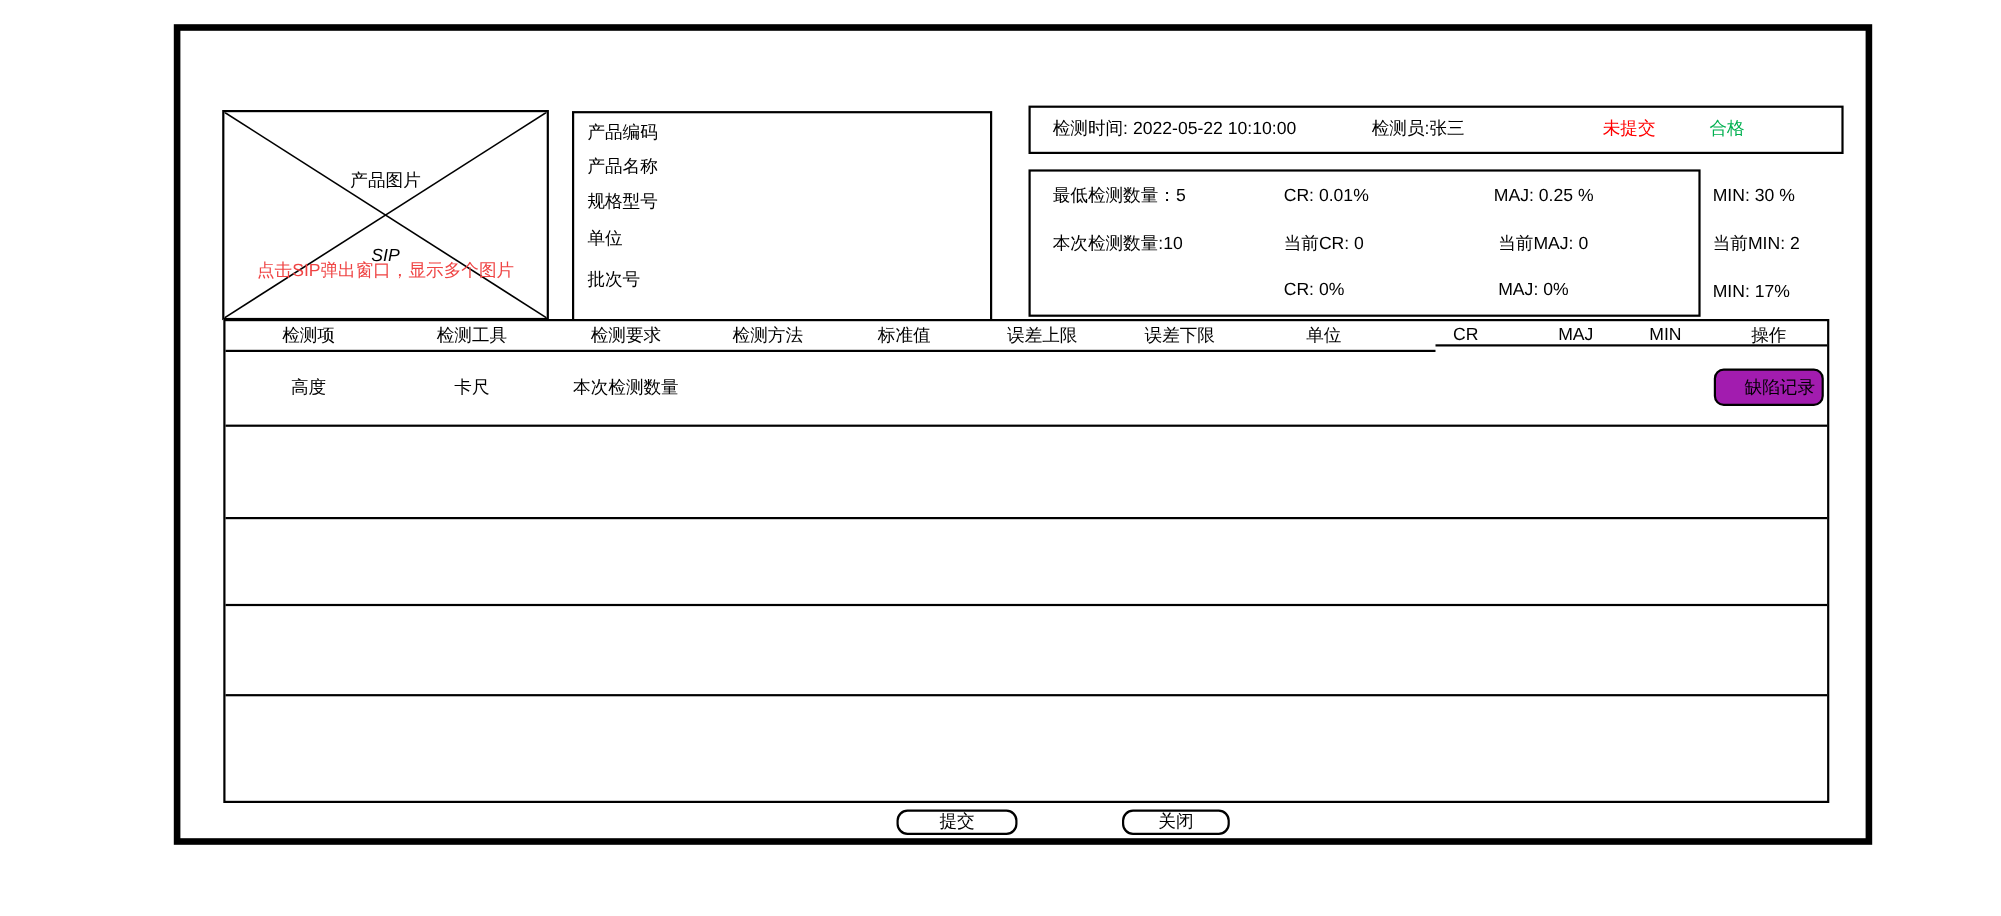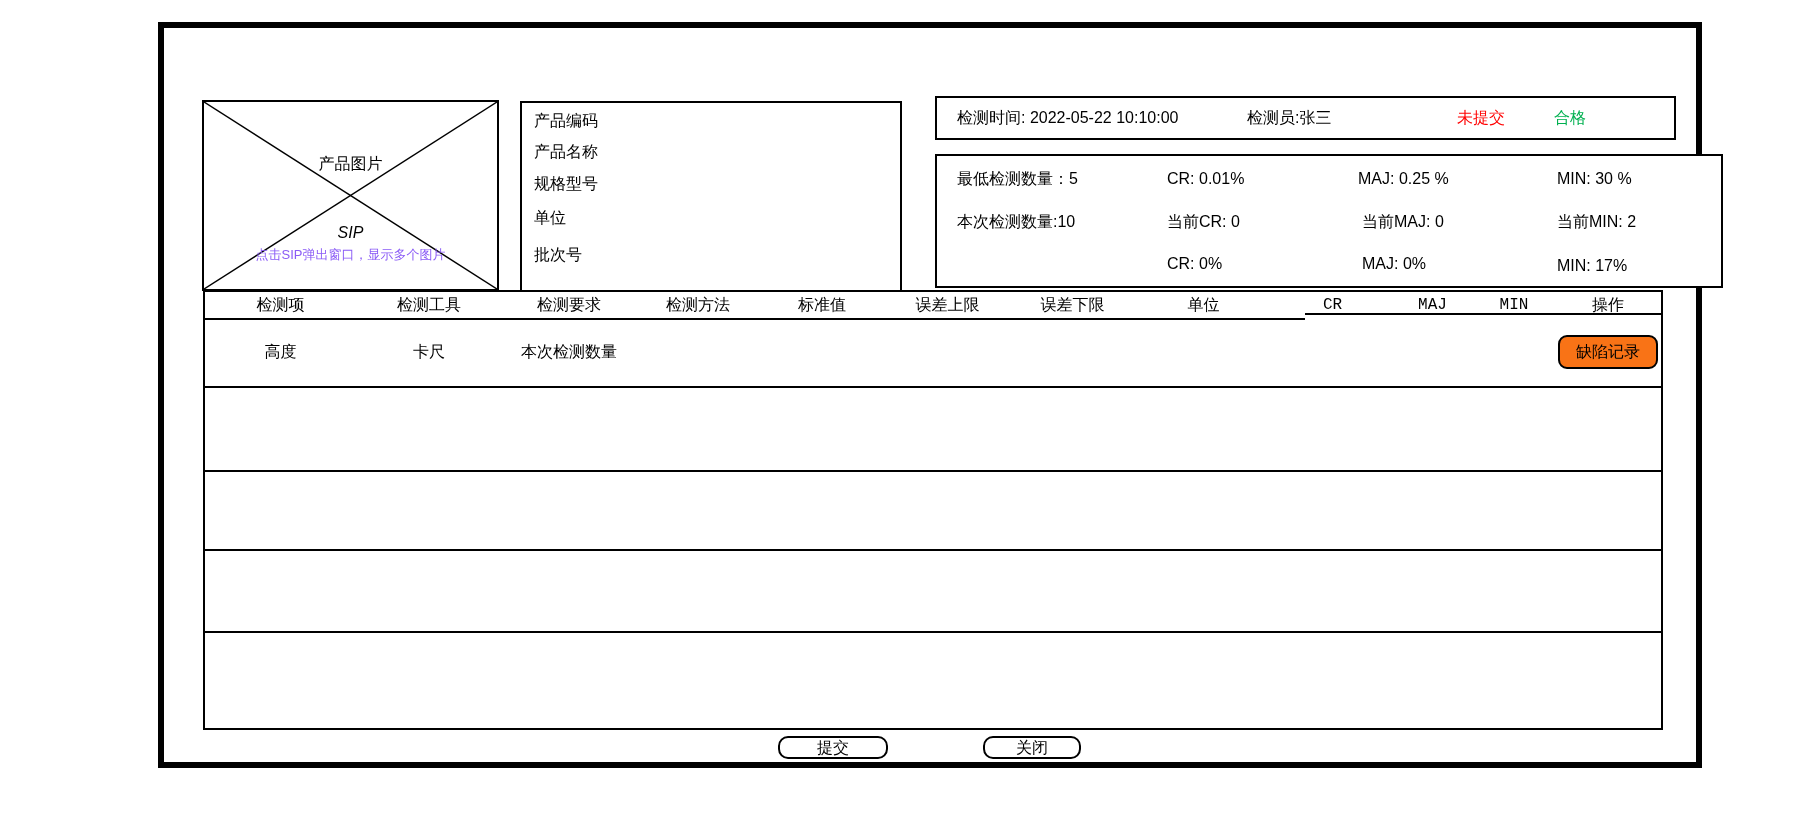--- a/index.html
+++ b/index.html
@@ -7,44 +7,44 @@
   .page{position:relative;width:1819px;height:833px;background:#fff;overflow:hidden;}
   .frame{position:absolute;left:158px;top:22px;width:1544px;height:746px;border:6px solid #000;box-sizing:border-box;background:#fff;}
   .abs{position:absolute;box-sizing:border-box;margin-top:43px;}
   .box{border:2px solid #000;background:#fff;}
   
   .img-box{left:202px;top:57px;width:297px;height:191px;}
   .img-box svg{position:absolute;left:0;top:0;width:100%;height:100%;}
   .img-label{position:absolute;left:0;width:100%;text-align:center;font-size:16px;}
   .img-title{top:52px;}
   .sip{top:122px;font-style:italic;}
-  .sip-hint{top:144px;color:#8b5cf6;font-size:13px;white-space:nowrap;}
+  .sip-hint{top:134px;color:#ef4444;font-size:16px;white-space:nowrap;}
   
   .form-box{left:520px;top:58px;width:382px;height:192px;}
   .form-label{position:absolute;left:12px;font-size:16px;line-height:20px;white-space:nowrap;}
   
   .info-box{left:935px;top:53px;width:741px;height:44px;}
   .info-item{position:absolute;top:0;height:40px;line-height:40px;font-size:16px;white-space:nowrap;}
   .red{color:#ff0000;}
   .green{color:#00b050;}
   
-  .stats-box{left:935px;top:111px;width:788px;height:134px;}
+  .stats-box{left:935px;top:111px;width:611px;height:134px;}
   .stat{position:absolute;font-size:16px;line-height:22px;white-space:nowrap;}
   
   .tbl{left:203px;top:290px;width:1460px;height:440px;border:2px solid #000;box-sizing:border-box;position:absolute;background:#fff;}
   .t-grid{display:grid;grid-template-columns:151px 146px 134px 124px 124px 127px 123px 139px 119px 81px 82px 1fr;width:100%;box-sizing:border-box;}
-  .t-head{height:26px;font-family:Liberation Mono, monospace;}
+  .t-head{height:26px;}
   .t-head .cell{font-size:16px;display:flex;align-items:center;justify-content:center;}
   .cell{display:flex;align-items:center;justify-content:center;font-size:16px;overflow:visible;white-space:nowrap;}
   .hline{position:absolute;height:2px;background:#000;}
   .t-row{border-top:2px solid #000;}
   .t-row.first{border-top:none;}
-  .defect-btn{border:2px solid #000;border-radius:9px;background:#f97316;font-size:16px;width:100px;height:34px;cursor:pointer;font-family:Liberation Mono, monospace;}
+  .defect-btn{border:2px solid #000;border-radius:9px;background:#a21caf;font-size:16px;width:100px;height:34px;cursor:pointer;font-family:Liberation Mono, monospace;text-align:right;}
   
-  .foot-btn{position:absolute;top:736px;height:23px;border:2px solid #000;border-radius:10px;background:#fff;font-size:16px;line-height:17px;cursor:pointer;font-family:inherit;box-sizing:border-box;}
+  .foot-btn{position:absolute;top:736px;height:23px;border:2px solid #000;border-radius:10px;background:#fff;font-size:16px;line-height:17px;cursor:pointer;font-family:inherit;box-sizing:border-box;margin-left:37px;}
   .submit-btn{left:778px;width:110px;}
   .close-btn{left:983px;width:98px;}
 </style>
 </head>
 <body>
 
 <div class="page">
   <div class="frame"></div>
 
   <div class="abs box img-box">

